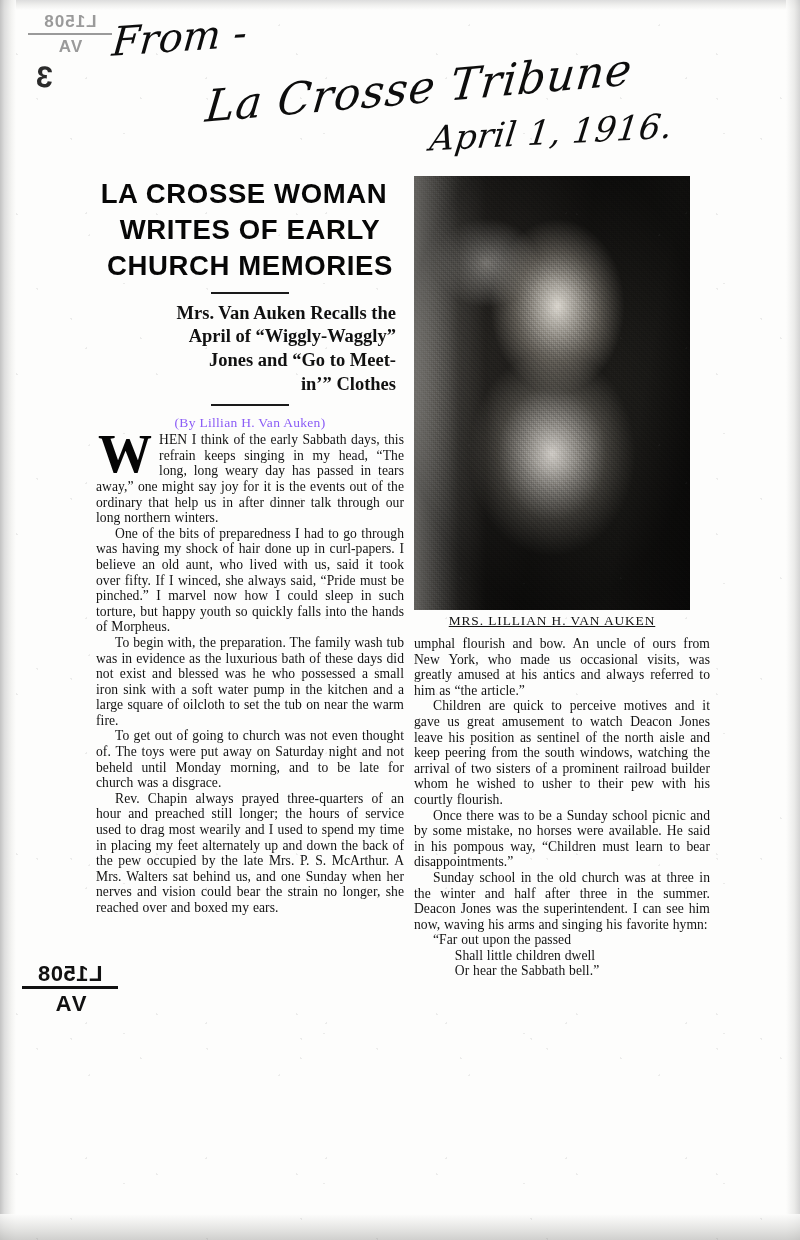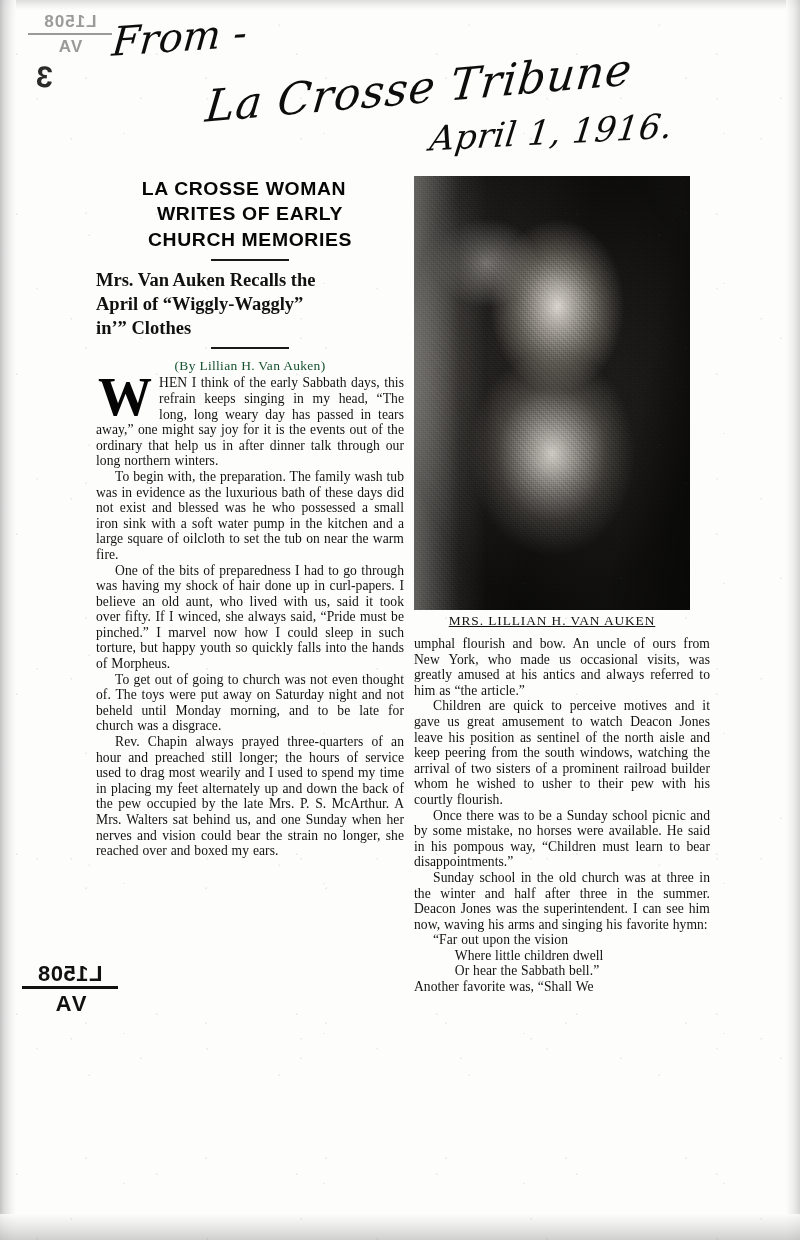--- a/index.html
+++ b/index.html
@@ -136,21 +136,21 @@
   .col-right {
     position: absolute;
     left: 318px; top: 0;
     width: 296px;
   }
 
   
   .headline {
     font-family: "Liberation Sans", sans-serif;
     font-weight: bold;
-    font-size: 19px;
+    font-size: 27px;
     line-height: 1.34;
     letter-spacing: .6px;
     text-align: center;
     color: #070707;
     margin: 0 0 6px 0;
   }
   .headline .hl {
     display: block;
     white-space: nowrap;
     transform: scaleX(1.02);
@@ -161,31 +161,31 @@
     width: 78px;
     height: 2px;
     background: #1a1a1a;
     margin: 7px auto 8px auto;
   }
 
   .subhead {
     font-family: "Liberation Serif", serif;
     font-size: 18.5px;
     line-height: 1.28;
-    text-align: left;
+    text-align: right;
     color: #111;
-    margin: 0;
+    margin: 8px;
   }
   .subhead .sl { display: block; }
 
   .byline {
     font-family: "Liberation Serif", serif;
     font-size: 13.5px;
     text-align: center;
-    color: #14532d;
+    color: #8b5cf6;
     margin: 9px 0 1px 0;
     letter-spacing: .3px;
   }
 
   
   .body-text {
     font-family: "Liberation Serif", serif;
     font-size: 13.6px;
     line-height: 15.6px;
     color: #121212;
@@ -322,31 +322,32 @@
         <span class="hl hl-1">LA CROSSE WOMAN</span>
         <span class="hl">WRITES OF EARLY</span>
         <span class="hl">CHURCH MEMORIES</span>
       </h1>
 
       <div class="rule"></div>
 
       <h2 class="subhead">
         <span class="sl">Mrs. Van Auken Recalls the</span>
         <span class="sl">April of “Wiggly-Waggly”</span>
+        <span class="sl">Jones and “Go to Meet-</span>
         <span class="sl">in’” Clothes</span>
       </h2>
 
       <div class="rule"></div>
 
       <div class="byline">(By Lillian H. Van Auken)</div>
 
       <div class="body-text">
         <p class="noindent dropcap-para"><span class="dropcap">W</span><span>HEN I think of the early Sabbath days, this refrain keeps singing in my head, “The long, long weary day has passed in tears away,” one might say joy for it is the events out of the ordinary that help us in after dinner talk through our long northern winters.</span></p>
+        <p>One of the bits of preparedness I had to go through was having my shock of hair done up in curl-papers. I believe an old aunt, who lived with us, said it took over fifty. If I winced, she always said, “Pride must be pinched.” I marvel now how I could sleep in such torture, but happy youth so quickly falls into the hands of Morpheus.</p>
         <p>To begin with, the preparation. The family wash tub was in evidence as the luxurious bath of these days did not exist and blessed was he who possessed a small iron sink with a soft water pump in the kitchen and a large square of oilcloth to set the tub on near the warm fire.</p>
-        <p>One of the bits of preparedness I had to go through was having my shock of hair done up in curl-papers. I believe an old aunt, who lived with us, said it took over fifty. If I winced, she always said, “Pride must be pinched.” I marvel now how I could sleep in such torture, but happy youth so quickly falls into the hands of Morpheus.</p>
         <p>To get out of going to church was not even thought of. The toys were put away on Saturday night and not beheld until Monday morning, and to be late for church was a disgrace.</p>
         <p>Rev. Chapin always prayed three-quarters of an hour and preached still longer; the hours of service used to drag most wearily and I used to spend my time in placing my feet alternately up and down the back of the pew occupied by the late Mrs. P. S. McArthur. A Mrs. Walters sat behind us, and one Sunday when her nerves and vision could bear the strain no longer, she reached over and boxed my ears.</p>
       </div>
     </div>
 
     <div class="col-right">
 
       <div class="photo-wrap">
         <div class="photo-canvas"></div>
         <div class="photo-bg-light"></div>
@@ -355,23 +356,22 @@
       </div>
 
       <div class="photo-caption">MRS. LILLIAN H. VAN AUKEN</div>
 
       <div class="body-text">
         <p class="noindent">umphal flourish and bow. An uncle of ours from New York, who made us occasional visits, was greatly amused at his antics and always referred to him as “the article.”</p>
         <p>Children are quick to perceive motives and it gave us great amusement to watch Deacon Jones leave his position as sentinel of the north aisle and keep peering from the south windows, watching the arrival of two sisters of a prominent railroad builder whom he wished to usher to their pew with his courtly flourish.</p>
         <p>Once there was to be a Sunday school picnic and by some mistake, no horses were available. He said in his pompous way, “Children must learn to bear disappointments.”</p>
         <p>Sunday school in the old church was at three in the winter and half after three in the summer. Deacon Jones was the superintendent. I can see him now, waving his arms and singing his favorite hymn:</p>
         <p class="verse">
-          <span class="v">“Far out upon the vision</span>
-          <span class="v v-in">Where little children dwell</span>
+          <span class="v">“Far out upon the passed</span>
+          <span class="v v-in">Shall little children dwell</span>
           <span class="v v-in">Or hear the Sabbath bell.”</span>
         </p>
-        <p class="noindent">Another favorite was, “Shall We</p>
       </div>
     </div>
   </div>
 
   <div class="speckle"></div>
 </div>
 
 </body></html>

